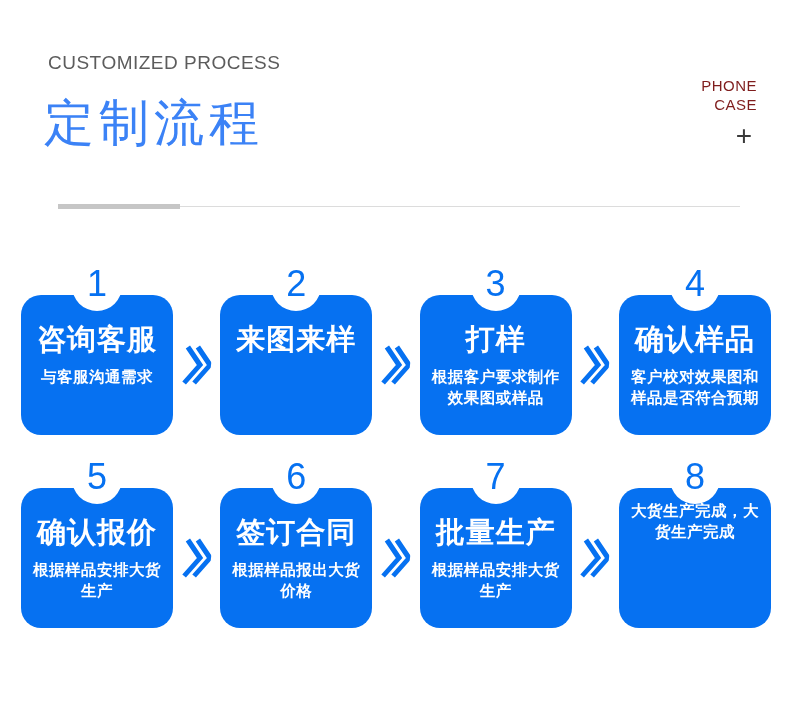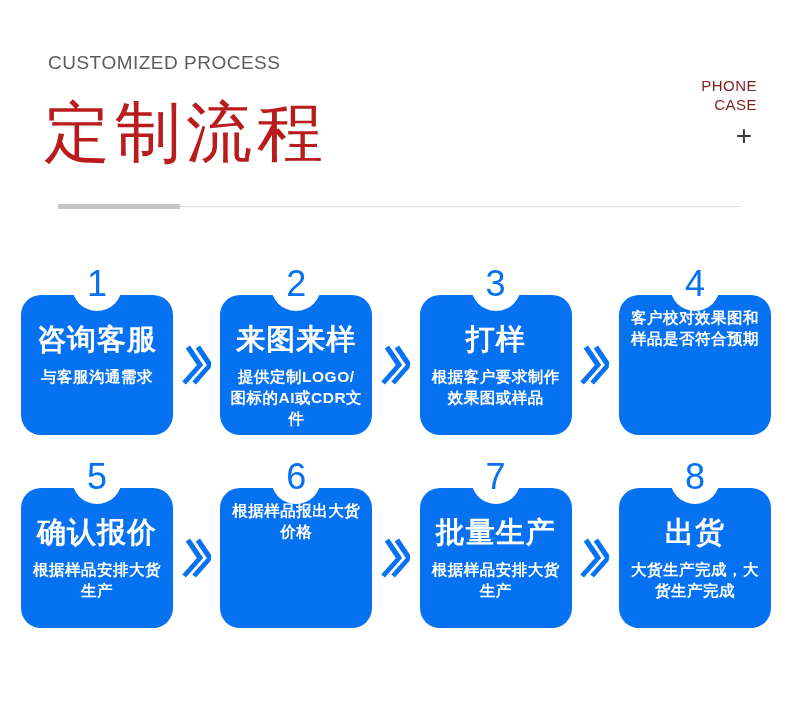--- a/index.html
+++ b/index.html
@@ -2,22 +2,22 @@
 <html><head>
 <meta charset="utf-8">
 <style>
   html,body{margin:0;padding:0;background:#fff;}
   body{font-family:"Liberation Sans","DejaVu Sans",sans-serif;}
   .page{position:relative;width:790px;height:709px;background:#ffffff;overflow:hidden;}
 
   
   .eyebrow{position:absolute;left:48px;top:52px;font-size:19px;letter-spacing:0.5px;
     color:#5c5c5c;font-weight:300;}
-  .big-title{position:absolute;left:44px;top:96px;font-size:66px;letter-spacing:5px;
-    color:#b91c1c;font-weight:500;line-height:1.1;}
+  .big-title{position:absolute;left:44px;top:96px;font-size:50px;letter-spacing:5px;
+    color:#3b82f6;font-weight:500;line-height:1.1;}
   .corner{position:absolute;right:33px;top:76px;text-align:right;color:#7f1d1d;
     font-size:15px;line-height:19px;font-weight:400;letter-spacing:0.5px;}
   .corner-plus{position:absolute;right:38px;top:122px;font-size:28px;font-weight:200;
     color:#3a3a3a;line-height:28px;}
 
   
   .divider{position:absolute;left:58px;top:206px;width:682px;height:1px;background:#dcdcdc;}
   .divider-accent{position:absolute;left:0;top:-2px;width:122px;height:5px;background:#c6c6c6;}
 
   
@@ -74,21 +74,20 @@
         <path d="M3 3 L17 21 L3 39" fill="none" stroke="#0671F1" stroke-width="5"></path>
         <path d="M13 3 L27 21 L13 39" fill="none" stroke="#0671F1" stroke-width="5"></path>
       </svg>
     </div>
 
     <div class="step">
       <div class="notch">
         <span class="num">2</span>
       </div>
       <div class="step-title">来图来样</div>
-      <div class="step-desc">提供定制LOGO/图标的AI或CDR文件</div>
     </div>
 
     <div class="arrow">
       <svg width="28" height="42" viewBox="0 0 28 42">
         <path d="M3 3 L17 21 L3 39" fill="none" stroke="#0671F1" stroke-width="5"></path>
         <path d="M13 3 L27 21 L13 39" fill="none" stroke="#0671F1" stroke-width="5"></path>
       </svg>
     </div>
 
     <div class="step">
@@ -103,20 +102,21 @@
       <svg width="28" height="42" viewBox="0 0 28 42">
         <path d="M3 3 L17 21 L3 39" fill="none" stroke="#0671F1" stroke-width="5"></path>
         <path d="M13 3 L27 21 L13 39" fill="none" stroke="#0671F1" stroke-width="5"></path>
       </svg>
     </div>
 
     <div class="step">
       <div class="notch">
         <span class="num">4</span>
       </div>
+      <div class="step-title">确认样品</div>
       <div class="step-desc">客户校对效果图和样品是否符合预期</div>
     </div>
 
   </div>
 
   <div class="row row2">
 
     <div class="step">
       <div class="notch">
         <span class="num">5</span>
@@ -129,20 +129,21 @@
       <svg width="28" height="42" viewBox="0 0 28 42">
         <path d="M3 3 L17 21 L3 39" fill="none" stroke="#0671F1" stroke-width="5"></path>
         <path d="M13 3 L27 21 L13 39" fill="none" stroke="#0671F1" stroke-width="5"></path>
       </svg>
     </div>
 
     <div class="step">
       <div class="notch">
         <span class="num">6</span>
       </div>
+      <div class="step-title">签订合同</div>
       <div class="step-desc">根据样品报出大货价格</div>
     </div>
 
     <div class="arrow">
       <svg width="28" height="42" viewBox="0 0 28 42">
         <path d="M3 3 L17 21 L3 39" fill="none" stroke="#0671F1" stroke-width="5"></path>
         <path d="M13 3 L27 21 L13 39" fill="none" stroke="#0671F1" stroke-width="5"></path>
       </svg>
     </div>
 
@@ -158,19 +159,18 @@
       <svg width="28" height="42" viewBox="0 0 28 42">
         <path d="M3 3 L17 21 L3 39" fill="none" stroke="#0671F1" stroke-width="5"></path>
         <path d="M13 3 L27 21 L13 39" fill="none" stroke="#0671F1" stroke-width="5"></path>
       </svg>
     </div>
 
     <div class="step">
       <div class="notch">
         <span class="num">8</span>
       </div>
-      <div class="step-title">出货</div>
       <div class="step-desc">大货生产完成，大货生产完成</div>
     </div>
 
   </div>
 
 </div>
 
 </body></html>

